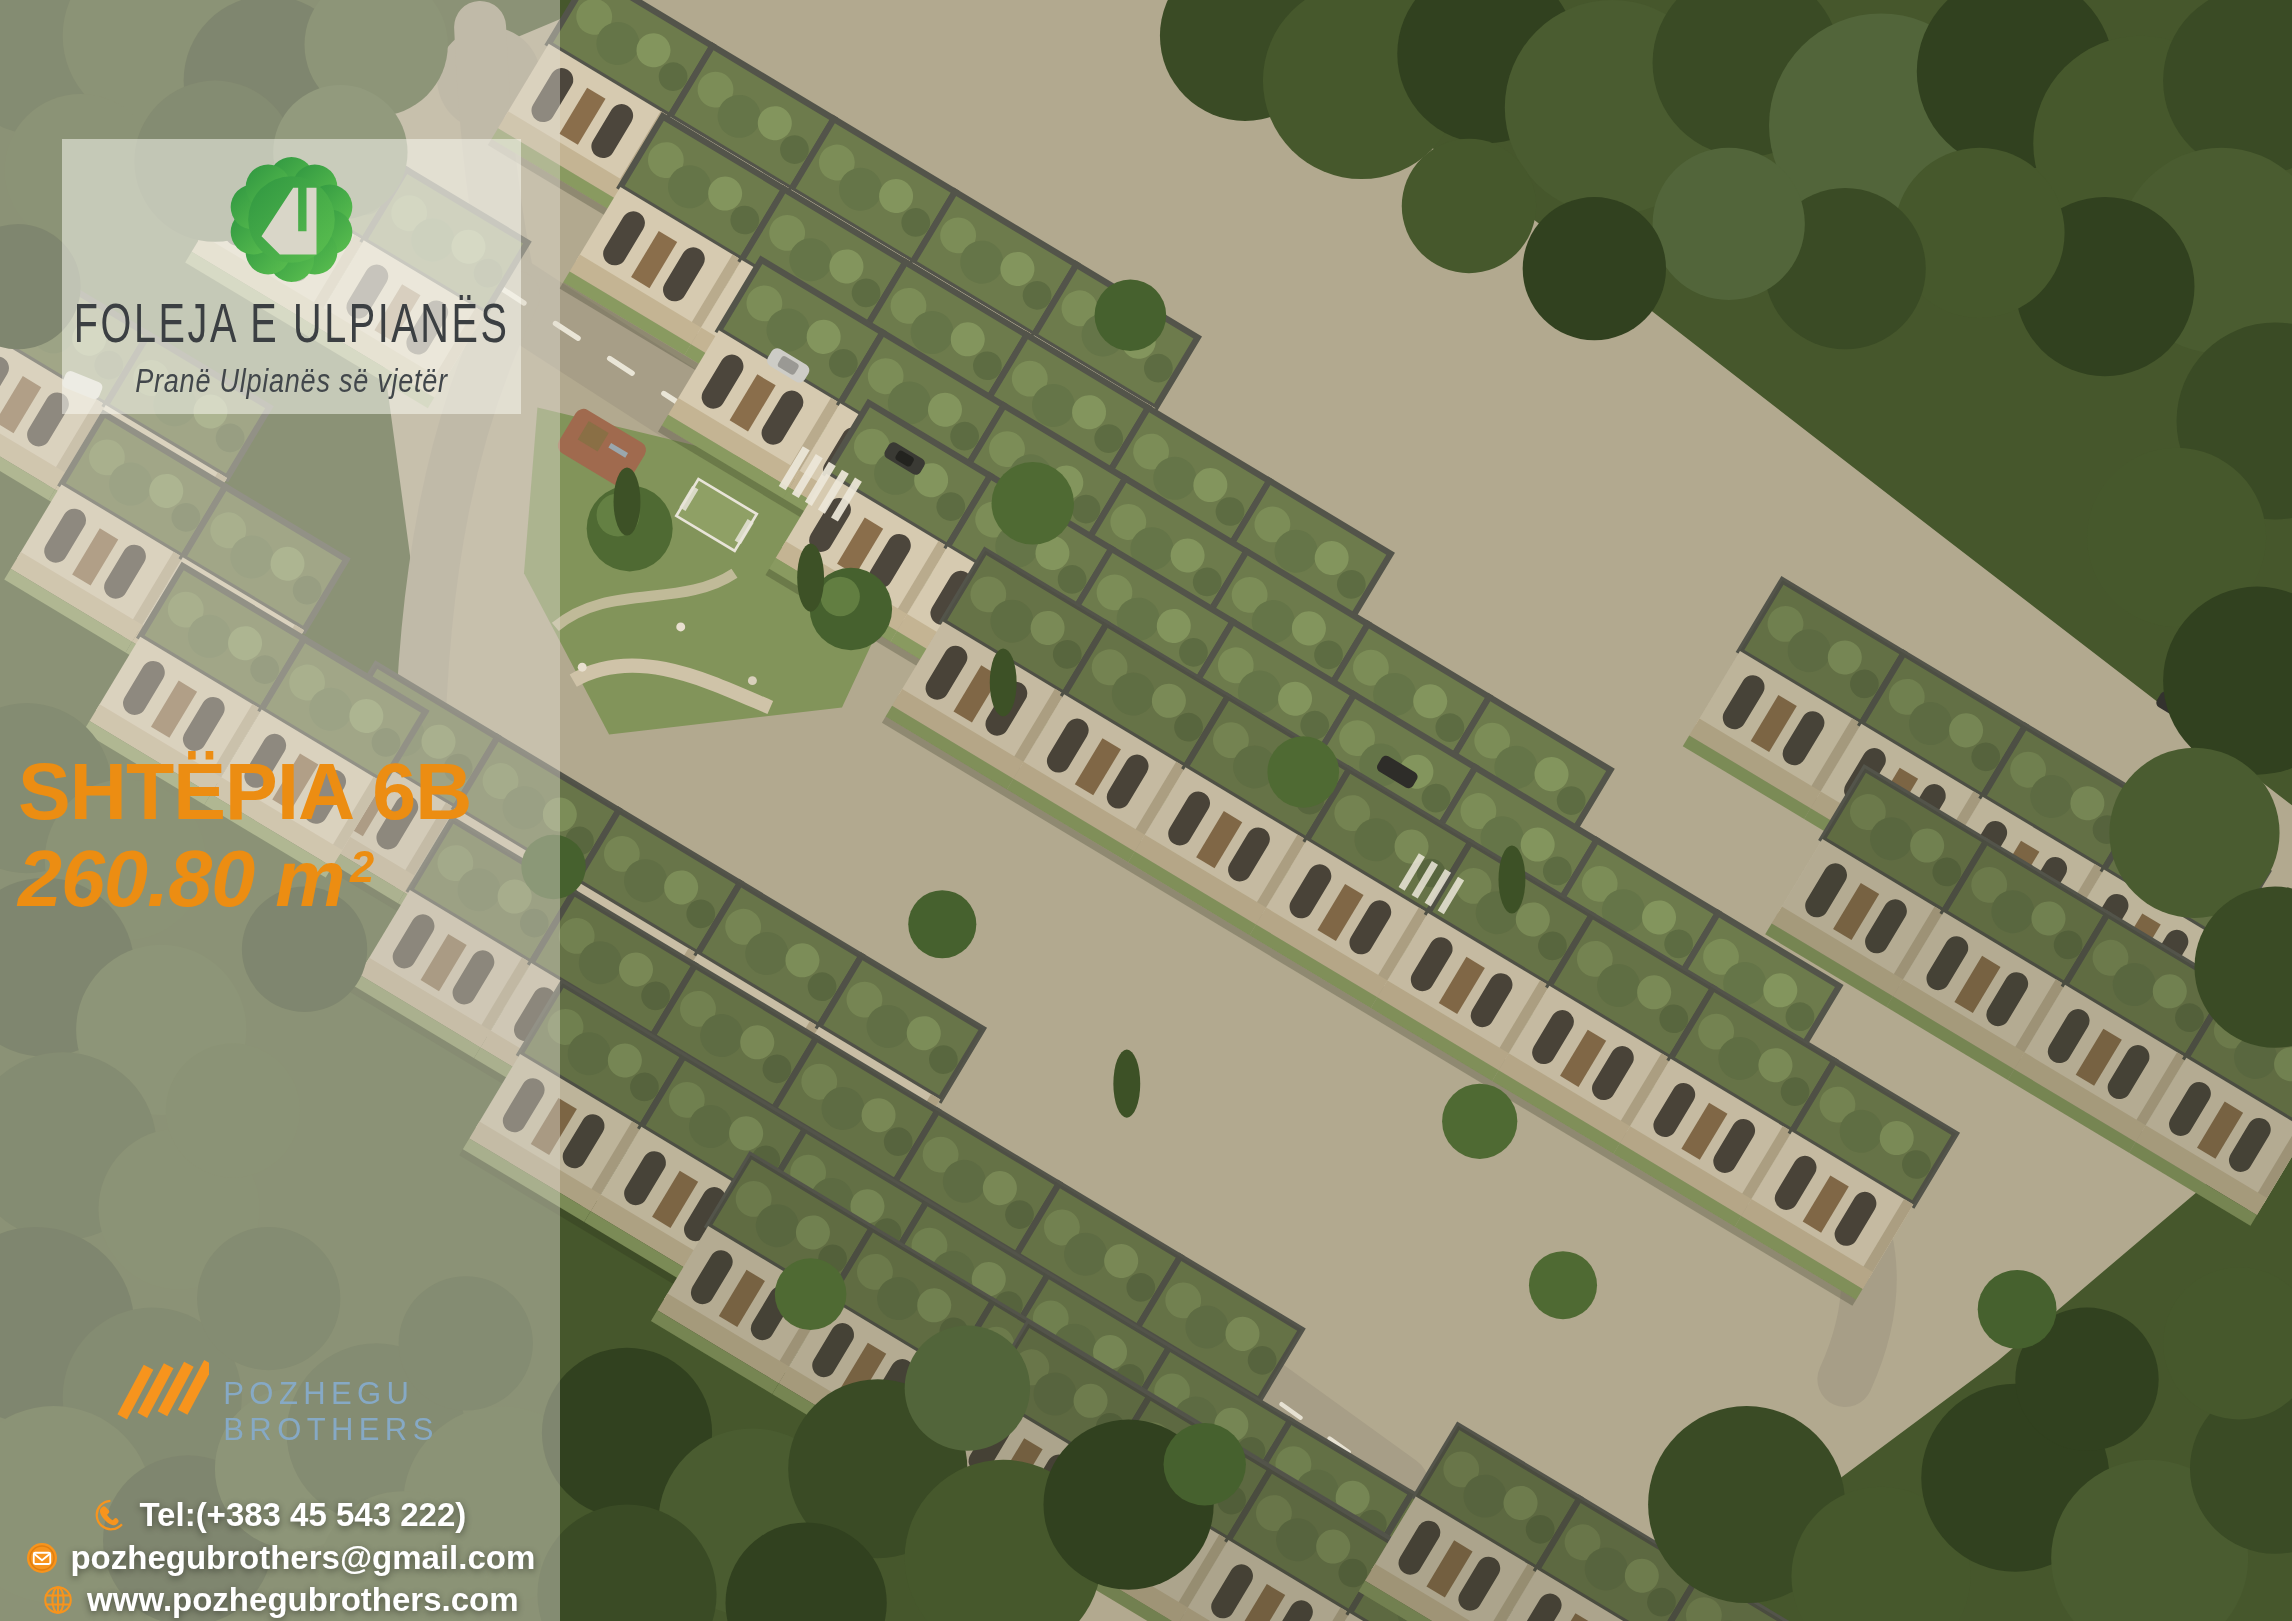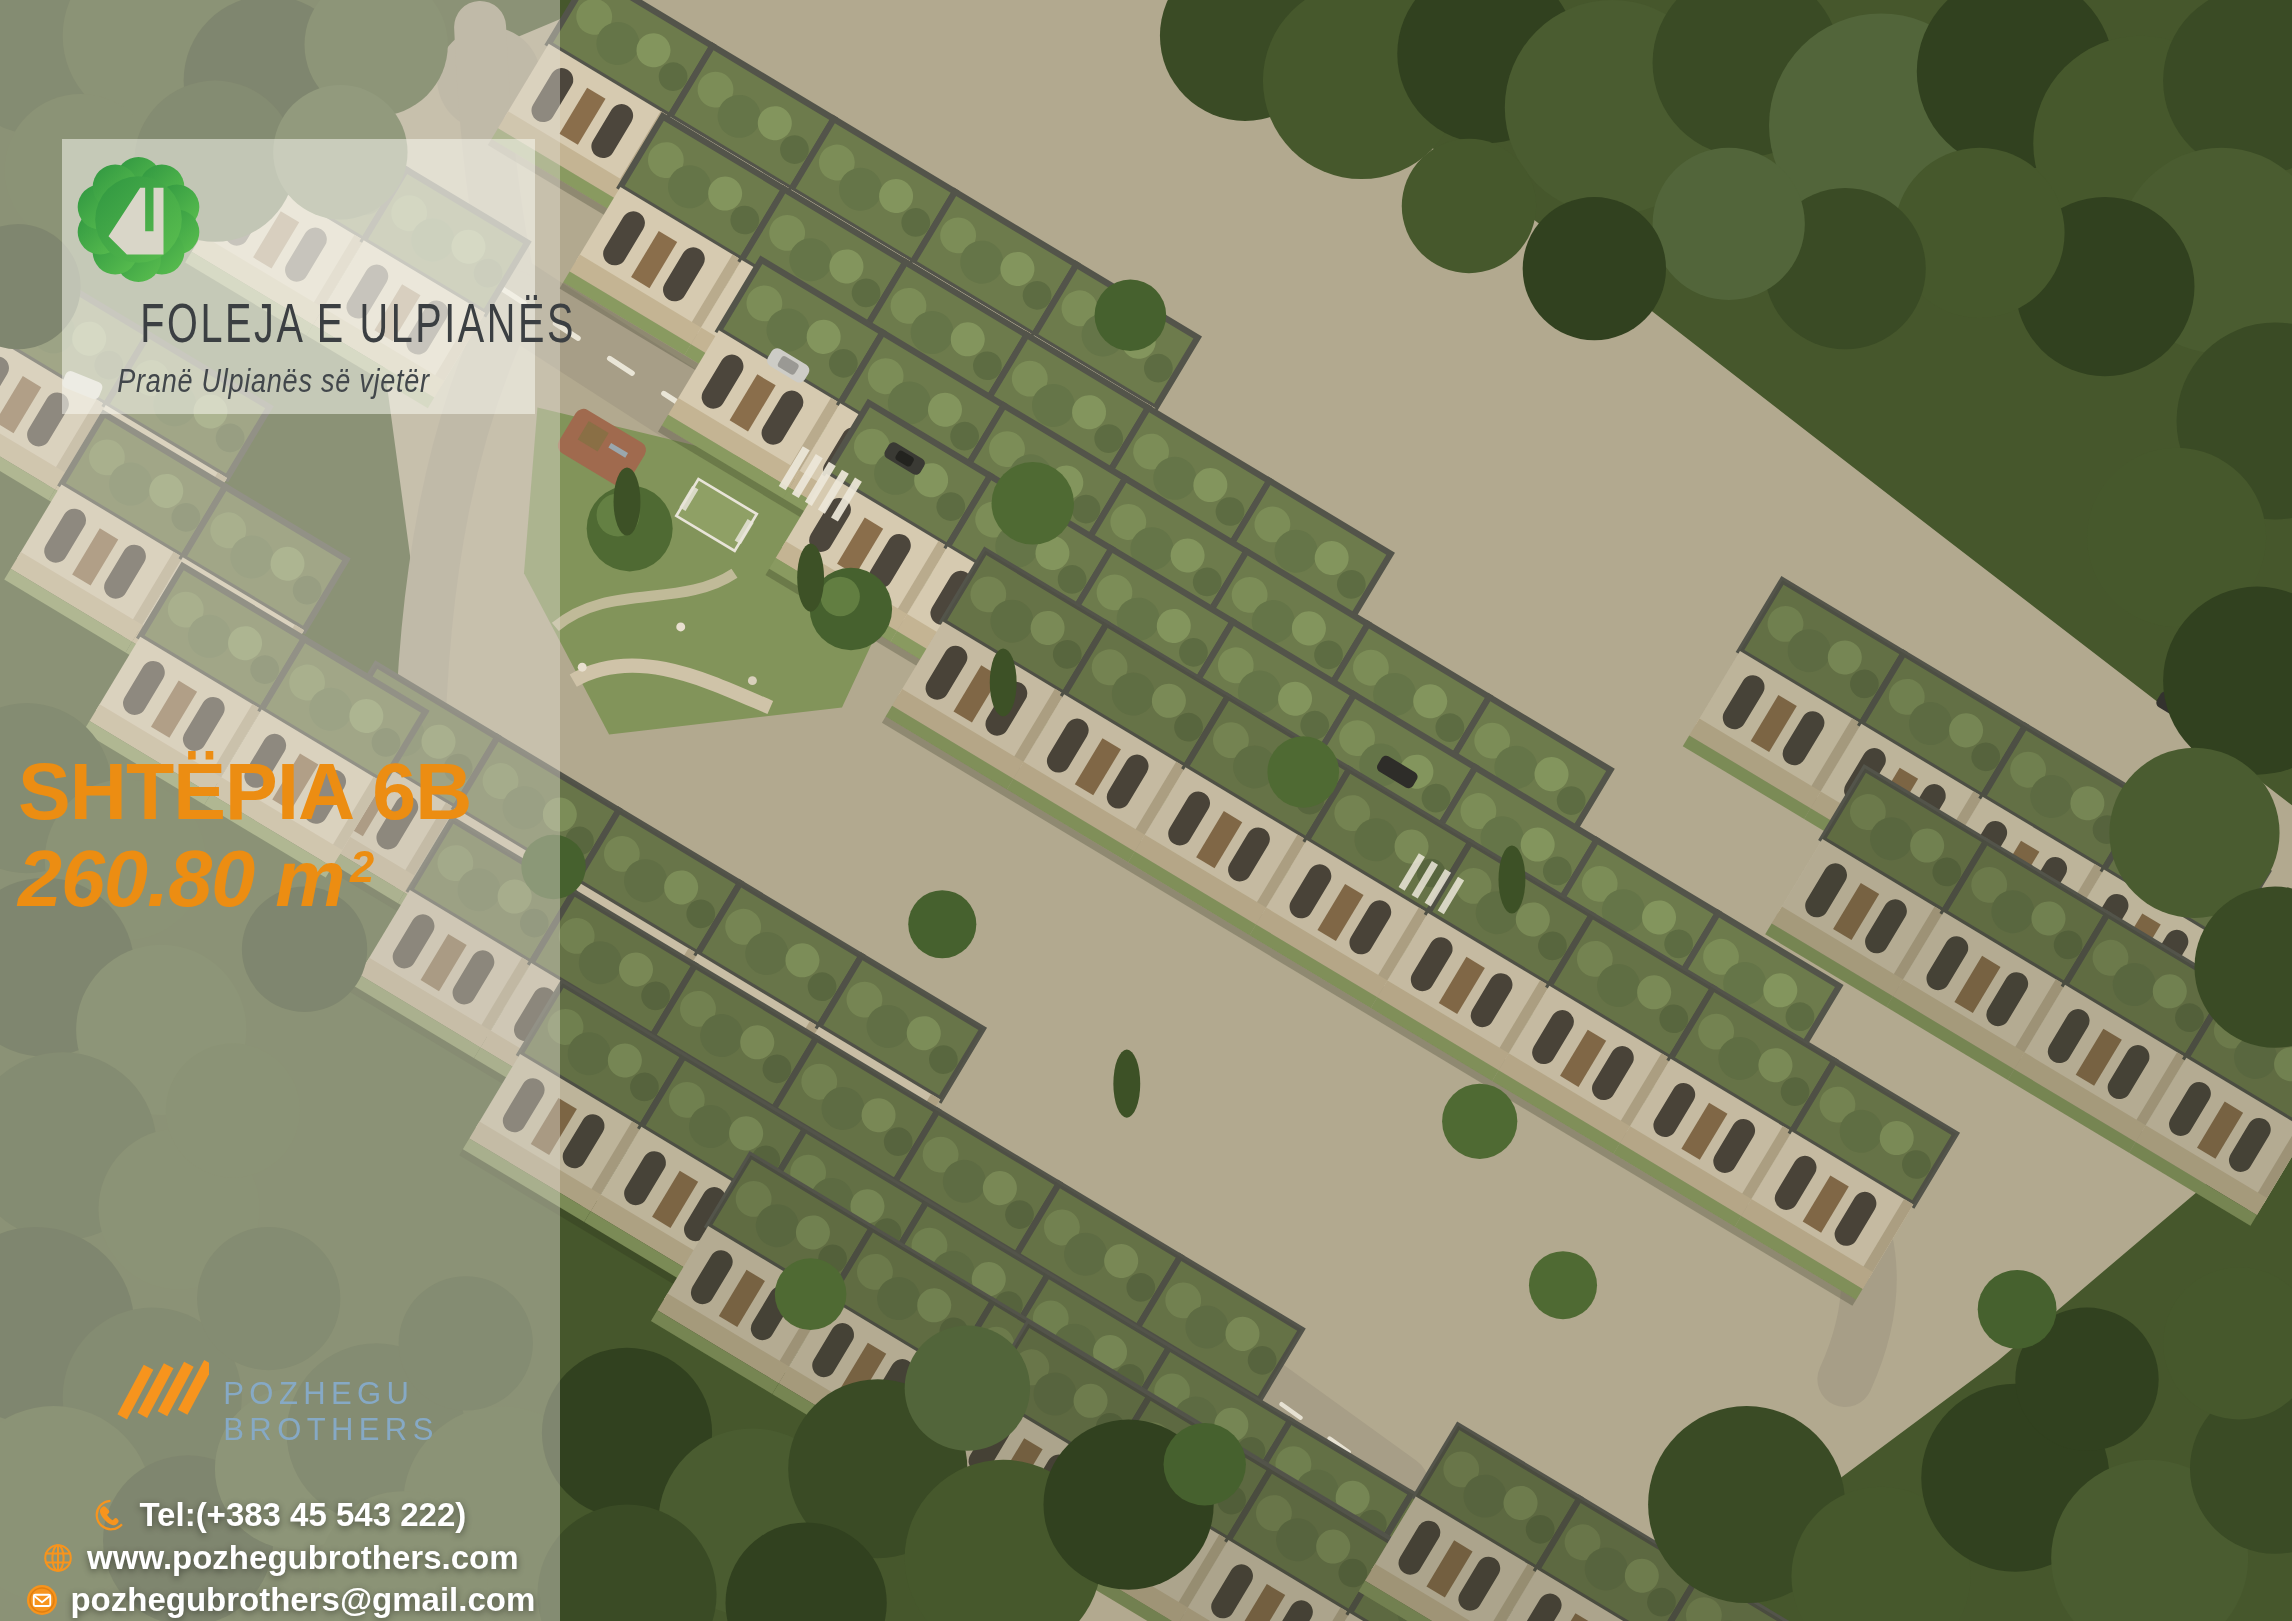--- a/index.html
+++ b/index.html
@@ -6,21 +6,21 @@
   html,body{margin:0;padding:0;background:#1d2316;}
   .stage{position:relative;width:2293px;height:1621px;overflow:hidden;
          font-family:"Liberation Sans",sans-serif;}
   .scene{position:absolute;left:0;top:0;width:2293px;height:1621px;display:block;}
 
   
   .strip{position:absolute;left:0;top:0;width:560px;height:1621px;
          background:rgba(223,219,208,0.45);}
   .panel{position:absolute;left:62px;top:139px;width:459px;height:275px;
          background:rgba(252,251,244,0.52);display:flex;flex-direction:column;
-         padding-left:14px;}
+         align-items:center;}
   .logo{width:125px;height:125px;margin-top:18px;}
   .brand-title{margin-top:14.3px;font-size:55px;font-weight:300;color:#3b3f42;
                letter-spacing:3.6px;white-space:nowrap;transform:scaleX(.72);
                transform-origin:center;line-height:1;}
   .brand-sub{margin-top:10.7px;font-size:33px;font-style:italic;font-weight:300;
              color:#42474b;letter-spacing:0.9px;white-space:nowrap;
              transform:scaleX(.82);transform-origin:center;}
 
   
   .listing{position:absolute;left:18px;top:749px;width:484px;
@@ -427,35 +427,35 @@
   <div class="contact">
     <div class="c-row">
       <svg class="ic" viewBox="0 0 48 48">
         <circle cx="24" cy="24" r="19" fill="none" stroke="#F7941D" stroke-width="3" stroke-dasharray="75 45" transform="rotate(40 24 24)"></circle>
         <path d="M32.6 29.2c-1.4-1.4-3.1-1.4-4.5 0l-1.9 1.9c-2.9-1.6-5.9-4.6-7.4-7.4l1.9-1.9c1.4-1.4 1.4-3.1 0-4.5l-3.9-3.9c-1.4-1.4-3.1-1.4-4.5 0l-1.7 1.7c-2 2-2.1 6.3 2.5 12.4 3.7 4.9 8.4 8.6 12.5 9.8 2.4.7 4.4.3 5.8-1.1l1.7-1.7c1.4-1.4 1.4-3.1 0-4.5l-.5-.8z" fill="#F7941D"></path>
       </svg>
       <span class="c-text">Tel:(+383 45 543 222)</span>
     </div>
     <div class="c-row">
       <svg class="ic" viewBox="0 0 48 48">
-        <g fill="none" stroke="#F7941D" stroke-width="2.8">
-          <circle cx="24" cy="24" r="17"></circle>
-          <ellipse cx="24" cy="24" rx="7.5" ry="17"></ellipse>
-          <line x1="7" y1="18" x2="41" y2="18"></line>
-          <line x1="7" y1="30" x2="41" y2="30"></line>
-          <line x1="24" y1="7" x2="24" y2="41"></line>
-        </g>
-      </svg>
-      <span class="c-text">www.pozhegubrothers.com</span>
-    </div>
-    <div class="c-row">
-      <svg class="ic" viewBox="0 0 48 48">
         <circle cx="24" cy="24" r="20" fill="#F7941D"></circle>
         <circle cx="24" cy="24" r="16" fill="none" stroke="#e07f10" stroke-width="2"></circle>
         <rect x="13" y="17" width="22" height="15" rx="2" fill="none" stroke="#ffffff" stroke-width="2.4"></rect>
         <polyline points="13,18 24,27 35,18" fill="none" stroke="#ffffff" stroke-width="2.4"></polyline>
       </svg>
       <span class="c-text">pozhegubrothers@gmail.com</span>
     </div>
+    <div class="c-row">
+      <svg class="ic" viewBox="0 0 48 48">
+        <g fill="none" stroke="#F7941D" stroke-width="2.8">
+          <circle cx="24" cy="24" r="17"></circle>
+          <ellipse cx="24" cy="24" rx="7.5" ry="17"></ellipse>
+          <line x1="7" y1="18" x2="41" y2="18"></line>
+          <line x1="7" y1="30" x2="41" y2="30"></line>
+          <line x1="24" y1="7" x2="24" y2="41"></line>
+        </g>
+      </svg>
+      <span class="c-text">www.pozhegubrothers.com</span>
+    </div>
   </div>
 
 </div>
 
 
 </body></html>

